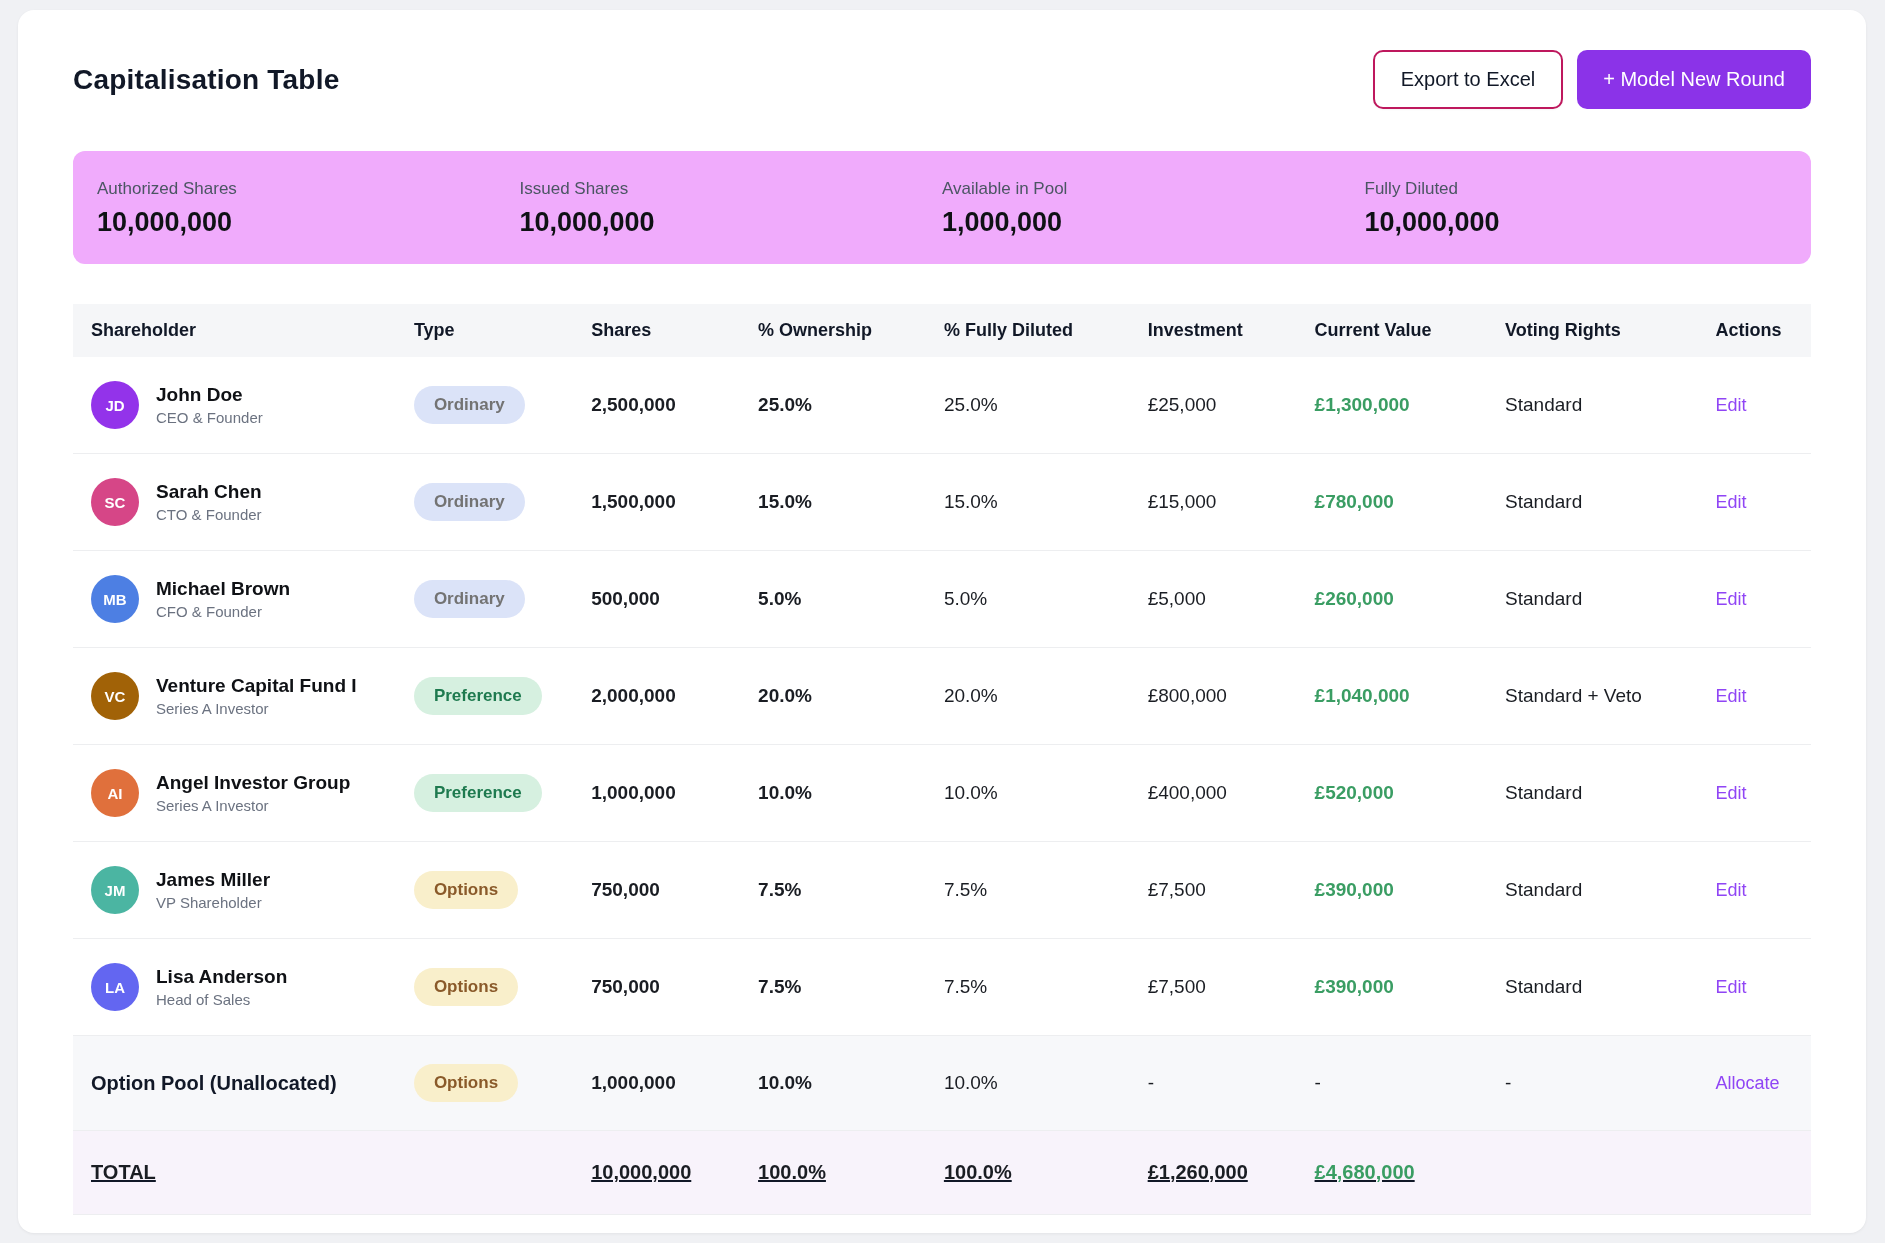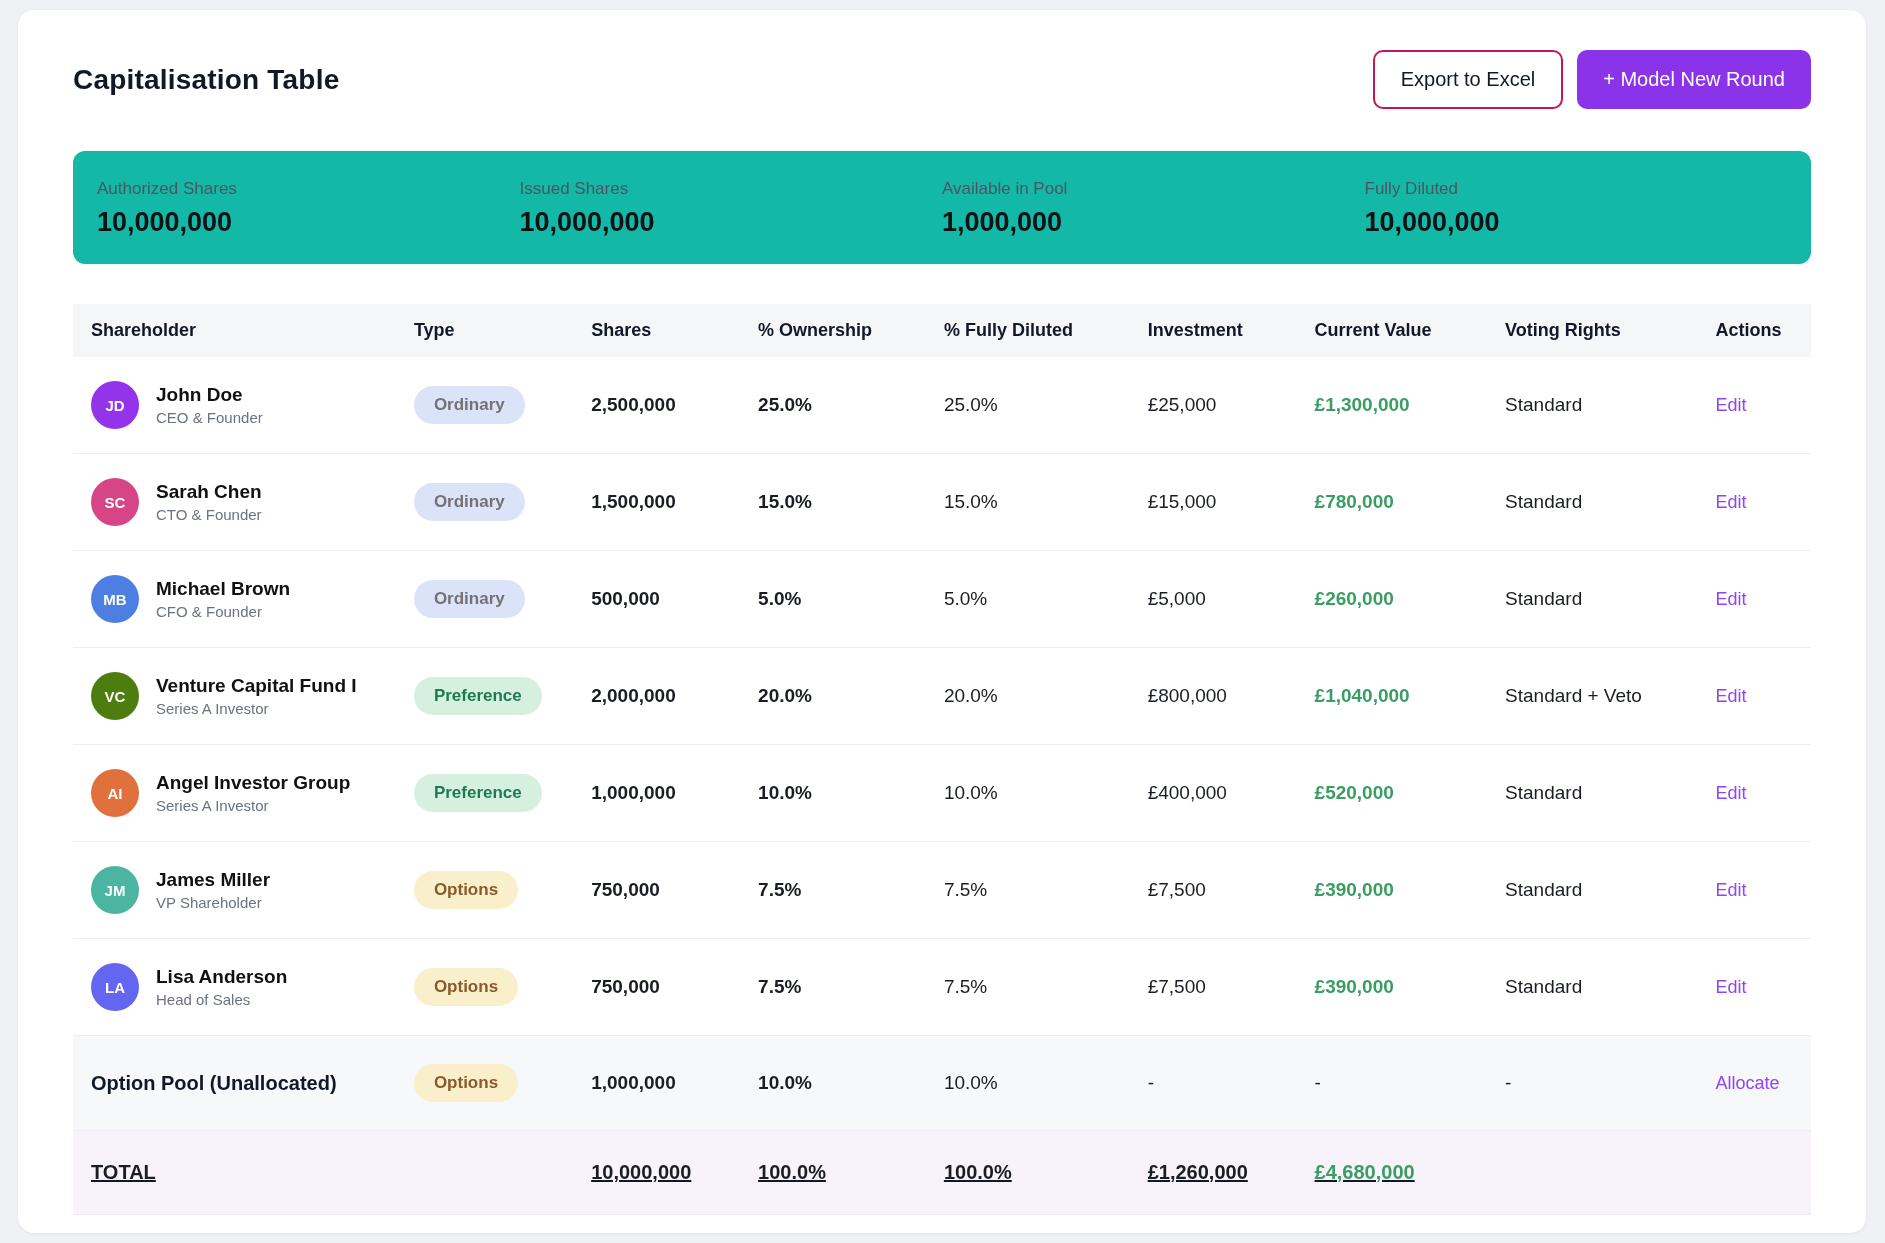--- a/index.html
+++ b/index.html
@@ -33,21 +33,21 @@
   }
   .btn-secondary {
     background: #ffffff; color: #111827; border: 2px solid #be185d;
     box-shadow: 0 1px 2px rgba(0,0,0,0.04);
   }
   .btn-primary {
     background: #8B33E8; color: #ffffff; border: none;
   }
   
   .stats {
-    background: #14b8a6; border-radius: 12px;
+    background: #f0abfc; border-radius: 12px;
     padding: 28px 24px 26px 24px;
     display: grid; grid-template-columns: repeat(4, 1fr);
     margin-bottom: 40px;
   }
   .stat-label { font-size: 17px; color: #4B5563; margin-bottom: 8px; }
   .stat-value { font-size: 27px; font-weight: bold; color: #0F1115; }
   
   .grid-row {
     display: grid;
     grid-template-columns: 351fr 178fr 167fr 187fr 206fr 167fr 192fr 213fr 101fr;
@@ -199,21 +199,21 @@
       <div class="cell">£5,000</div>
       <div class="cell val-green">£260,000</div>
       <div class="cell">Standard</div>
       <div class="cell">
         <a class="link">Edit</a>
       </div>
     </div>
 
     <div class="grid-row trow">
       <div class="shareholder">
-        <div class="avatar" style="background: #4d7c0f;">VC</div>
+        <div class="avatar" style="background: #a16207;">VC</div>
         <div>
           <div class="sh-name">Venture Capital Fund I</div>
           <div class="sh-sub">Series A Investor</div>
         </div>
       </div>
       <div class="cell">
         <span class="badge badge-preference">Preference</span>
       </div>
       <div class="cell cell-bold">2,000,000</div>
       <div class="cell cell-bold">20.0%</div>

